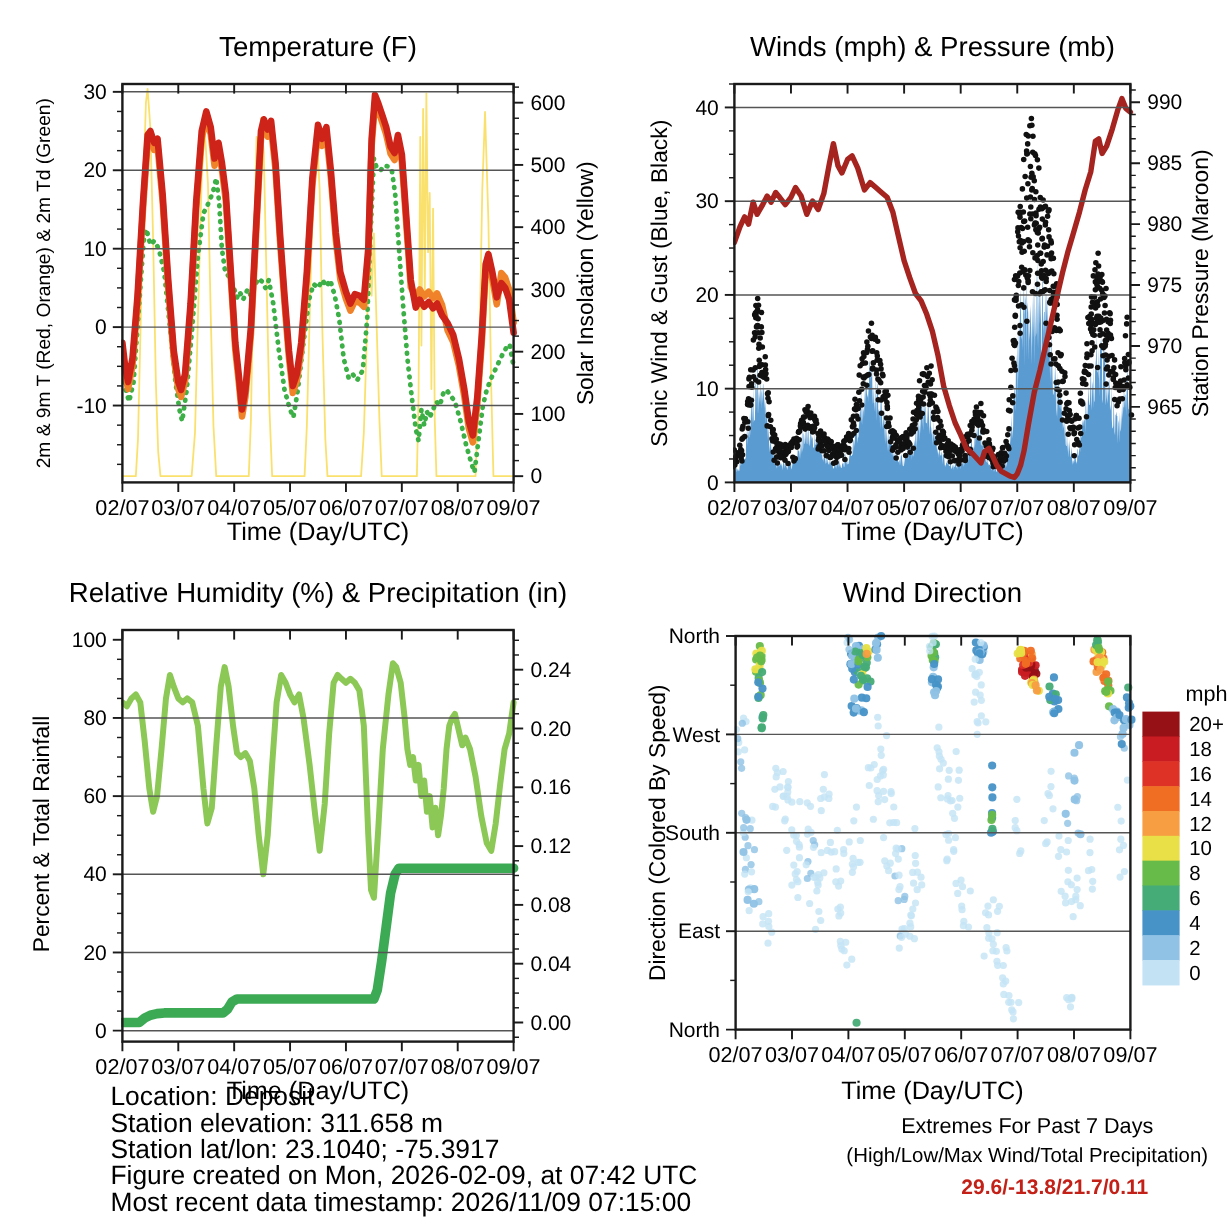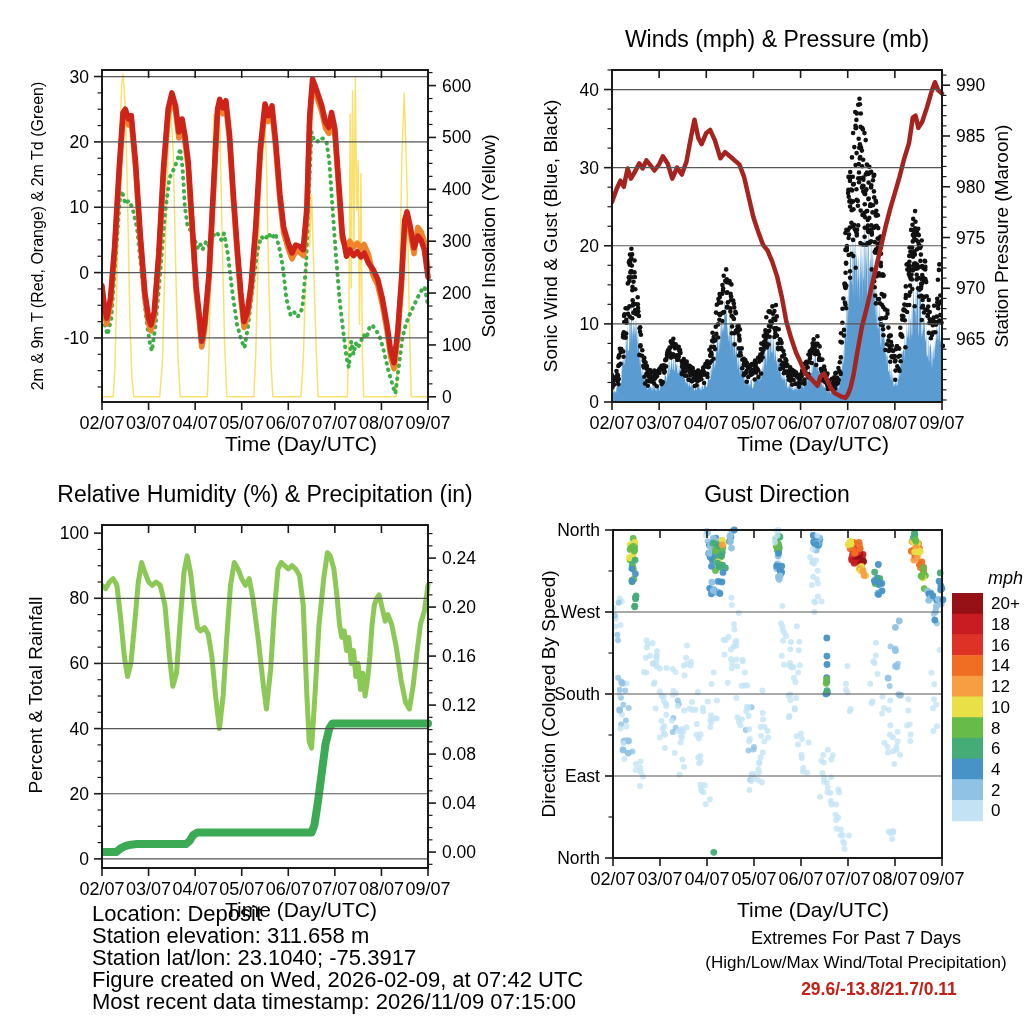--- a/index.html
+++ b/index.html
@@ -1,23 +1,23 @@
 <!DOCTYPE html>
 <html><head>
 <meta charset="utf-8">
 <style>
   html,body{margin:0;padding:0;background:#fff;}
   #canvas{position:relative;width:1024px;height:1024px;background:#ffffff;overflow:hidden;
           font-family:"Liberation Sans", sans-serif;color:#000;}
   #fig{position:absolute;left:0;top:0;}
   .ptitle{position:absolute;font-size:23px;text-align:center;white-space:nowrap;transform:translateX(-50%);}
-  .xlabel{position:absolute;font-size:21px;text-align:center;white-space:nowrap;transform:translateX(-50%);margin-left:36px;}
+  .xlabel{position:absolute;font-size:21px;text-align:center;white-space:nowrap;transform:translateX(-50%);}
   .ylabel{position:absolute;font-size:19px;white-space:nowrap;transform:translate(-50%,-50%) rotate(-90deg);}
   .ylabel-sm{font-size:16px;}
-  .cbar-title{position:absolute;font-size:18px;white-space:nowrap;font-style:italic;}
+  .cbar-title{position:absolute;font-size:18px;white-space:nowrap;}
   .info{position:absolute;left:92px;font-size:22px;white-space:nowrap;}
   .extr{position:absolute;width:420px;text-align:center;white-space:nowrap;transform:translateX(-50%);}
   .extr1{font-size:18px;}
   .extr2{font-size:17px;}
   .extr3{font-size:17.5px;font-weight:bold;}
 </style>
 </head>
 <body>
 
 <div id="canvas">
@@ -2071,40 +2071,41 @@
           <rect x="952" y="758.6" width="31" height="21.2" fill="#4792C7"></rect>
           <text x="991" y="774.95" text-anchor="start" font-size="17px" fill="#000">4</text>
           <rect x="952" y="779.3" width="31" height="21.2" fill="#8FC2E5"></rect>
           <text x="991" y="795.65" text-anchor="start" font-size="17px" fill="#000">2</text>
           <rect x="952" y="800" width="31" height="21.2" fill="#C3E3F5"></rect>
           <text x="991" y="816.35" text-anchor="start" font-size="17px" fill="#000">0</text>
         </g>
       </g>
     </svg>
 
+  <div class="ptitle" style="left:265px;top:26px">Temperature (F)</div>
   <div class="ptitle" style="left:777px;top:26px">Winds (mph) &amp; Pressure (mb)</div>
   <div class="ptitle" style="left:265px;top:481px">Relative Humidity (%) &amp; Precipitation (in)</div>
-  <div class="ptitle" style="left:777px;top:481px">Gust Direction</div>
+  <div class="ptitle" style="left:777px;top:481px">Wind Direction</div>
 
   <div class="xlabel" style="left:265px;top:432px">Time (Day/UTC)</div>
   <div class="xlabel" style="left:777px;top:432px">Time (Day/UTC)</div>
   <div class="xlabel" style="left:265px;top:898px">Time (Day/UTC)</div>
   <div class="xlabel" style="left:777px;top:898px">Time (Day/UTC)</div>
 
   <div class="ylabel ylabel-sm" style="left:38px;top:236px">2m &amp; 9m T (Red, Orange) &amp; 2m Td (Green)</div>
   <div class="ylabel" style="left:489px;top:236px">Solar Insolation (Yellow)</div>
   <div class="ylabel" style="left:551px;top:236px">Sonic Wind &amp; Gust (Blue, Black)</div>
   <div class="ylabel" style="left:1002px;top:236px">Station Pressure (Maroon)</div>
   <div class="ylabel" style="left:36px;top:695px">Percent &amp; Total Rainfall</div>
   <div class="ylabel" style="left:549px;top:694px">Direction (Colored By Speed)</div>
 
   <div class="cbar-title" style="left:988px;top:568px">mph</div>
 
   <div class="info" style="top:901px">Location: Deposit</div>
   <div class="info" style="top:923px">Station elevation: 311.658 m</div>
   <div class="info" style="top:945px">Station lat/lon: 23.1040; -75.3917</div>
-  <div class="info" style="top:967px">Figure created on Wed, 2026-02-09, at 07:42 UTC</div>
+  <div class="info" style="top:967px">Figure created on Mon, 2026-02-09, at 07:42 UTC</div>
   <div class="info" style="top:989px">Most recent data timestamp: 2026/11/09 07:15:00</div>
 
   <div class="extr extr1" style="left:856px;top:928px">Extremes For Past 7 Days</div>
   <div class="extr extr2" style="left:856px;top:953px">(High/Low/Max Wind/Total Precipitation)</div>
   <div class="extr extr3" style="left:879px;top:979px;color:#C32017">29.6/-13.8/21.7/0.11</div>
 </div>
 
 </body></html>

